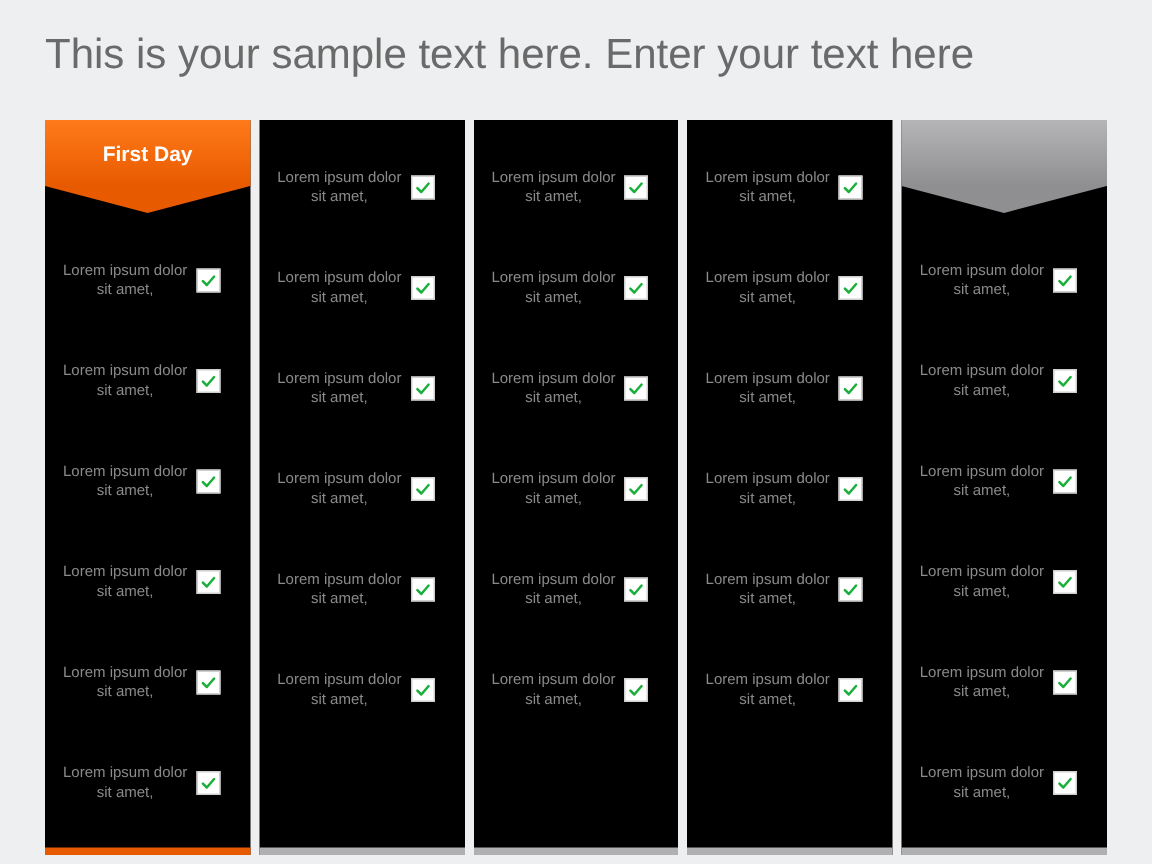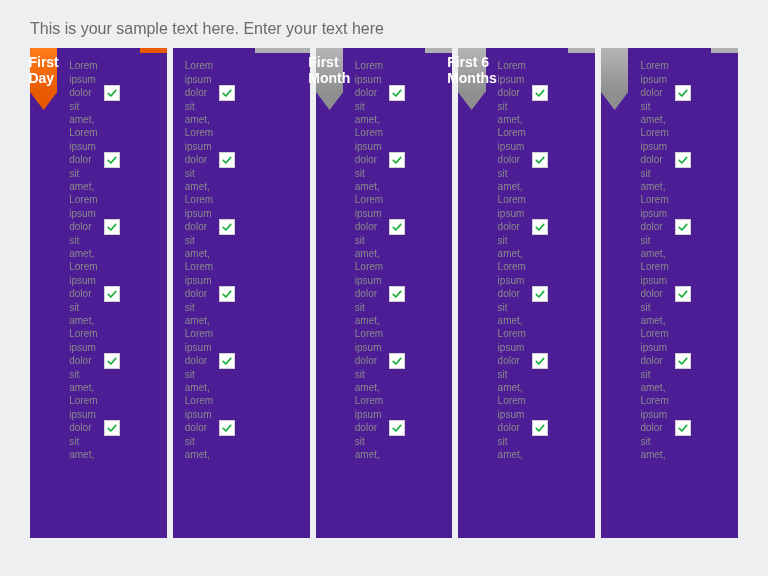--- a/index.html
+++ b/index.html
@@ -5,36 +5,37 @@
   * { margin: 0; padding: 0; box-sizing: border-box; }
   body {
     width: 768px;
     height: 576px;
     background: #eeeff0;
     font-family: Arial, Helvetica, sans-serif;
     padding: 20px 30px 10px 30px;
     overflow: hidden;
   }
   .title {
-    font-size: 16px;
+    font-size: 28px;
     color: #6a6a6a;
     font-weight: 400;
-    margin-bottom: 10px;
+    margin-bottom: 28px;
   }
   .columns {
     display: flex;
     gap: 6px;
     height: 490px;
   }
   .col {
     flex: 1;
-    background: #4c1d95;
-    display: flex;
-    flex-direction: row;
+    background: #000000;
+    display: flex;
+    flex-direction: column;
     position: relative;
+    text-align: center;
   }
   .col-header {
     position: relative;
     height: 62px;
     width: 100%;
   }
   .col-header .hbg {
     position: absolute;
     inset: 0;
   }
@@ -218,151 +219,133 @@
           <div class="check">
             <svg viewBox="0 0 16 16">
               <path d="M3 8.5 L6.5 12 L13 4.5"></path>
             </svg>
           </div>
         </div>
       </div>
       <div class="col-footer gray-footer"></div>
     </div>
     <div class="col">
+      <div class="col-body">
+        <div class="item">
+          <div class="item-text">Lorem ipsum dolor sit amet,</div>
+          <div class="check">
+            <svg viewBox="0 0 16 16">
+              <path d="M3 8.5 L6.5 12 L13 4.5"></path>
+            </svg>
+          </div>
+        </div>
+        <div class="item">
+          <div class="item-text">Lorem ipsum dolor sit amet,</div>
+          <div class="check">
+            <svg viewBox="0 0 16 16">
+              <path d="M3 8.5 L6.5 12 L13 4.5"></path>
+            </svg>
+          </div>
+        </div>
+        <div class="item">
+          <div class="item-text">Lorem ipsum dolor sit amet,</div>
+          <div class="check">
+            <svg viewBox="0 0 16 16">
+              <path d="M3 8.5 L6.5 12 L13 4.5"></path>
+            </svg>
+          </div>
+        </div>
+        <div class="item">
+          <div class="item-text">Lorem ipsum dolor sit amet,</div>
+          <div class="check">
+            <svg viewBox="0 0 16 16">
+              <path d="M3 8.5 L6.5 12 L13 4.5"></path>
+            </svg>
+          </div>
+        </div>
+        <div class="item">
+          <div class="item-text">Lorem ipsum dolor sit amet,</div>
+          <div class="check">
+            <svg viewBox="0 0 16 16">
+              <path d="M3 8.5 L6.5 12 L13 4.5"></path>
+            </svg>
+          </div>
+        </div>
+        <div class="item">
+          <div class="item-text">Lorem ipsum dolor sit amet,</div>
+          <div class="check">
+            <svg viewBox="0 0 16 16">
+              <path d="M3 8.5 L6.5 12 L13 4.5"></path>
+            </svg>
+          </div>
+        </div>
+      </div>
+      <div class="col-footer gray-footer"></div>
+    </div>
+    <div class="col">
+      <div class="col-body">
+        <div class="item">
+          <div class="item-text">Lorem ipsum dolor sit amet,</div>
+          <div class="check">
+            <svg viewBox="0 0 16 16">
+              <path d="M3 8.5 L6.5 12 L13 4.5"></path>
+            </svg>
+          </div>
+        </div>
+        <div class="item">
+          <div class="item-text">Lorem ipsum dolor sit amet,</div>
+          <div class="check">
+            <svg viewBox="0 0 16 16">
+              <path d="M3 8.5 L6.5 12 L13 4.5"></path>
+            </svg>
+          </div>
+        </div>
+        <div class="item">
+          <div class="item-text">Lorem ipsum dolor sit amet,</div>
+          <div class="check">
+            <svg viewBox="0 0 16 16">
+              <path d="M3 8.5 L6.5 12 L13 4.5"></path>
+            </svg>
+          </div>
+        </div>
+        <div class="item">
+          <div class="item-text">Lorem ipsum dolor sit amet,</div>
+          <div class="check">
+            <svg viewBox="0 0 16 16">
+              <path d="M3 8.5 L6.5 12 L13 4.5"></path>
+            </svg>
+          </div>
+        </div>
+        <div class="item">
+          <div class="item-text">Lorem ipsum dolor sit amet,</div>
+          <div class="check">
+            <svg viewBox="0 0 16 16">
+              <path d="M3 8.5 L6.5 12 L13 4.5"></path>
+            </svg>
+          </div>
+        </div>
+        <div class="item">
+          <div class="item-text">Lorem ipsum dolor sit amet,</div>
+          <div class="check">
+            <svg viewBox="0 0 16 16">
+              <path d="M3 8.5 L6.5 12 L13 4.5"></path>
+            </svg>
+          </div>
+        </div>
+      </div>
+      <div class="col-footer gray-footer"></div>
+    </div>
+    <div class="col">
       <div class="col-header gray">
         <div class="hbg">
           <div class="hbg-rect"></div>
           <div class="hbg-tri"><svg viewBox="0 0 100 18" preserveAspectRatio="none" width="100%" height="100%">
               <polygon points="0,0 100,0 50,18"></polygon>
             </svg></div>
         </div>
-        <div class="label">First Month</div>
-      </div>
-      <div class="col-body">
-        <div class="item">
-          <div class="item-text">Lorem ipsum dolor sit amet,</div>
-          <div class="check">
-            <svg viewBox="0 0 16 16">
-              <path d="M3 8.5 L6.5 12 L13 4.5"></path>
-            </svg>
-          </div>
-        </div>
-        <div class="item">
-          <div class="item-text">Lorem ipsum dolor sit amet,</div>
-          <div class="check">
-            <svg viewBox="0 0 16 16">
-              <path d="M3 8.5 L6.5 12 L13 4.5"></path>
-            </svg>
-          </div>
-        </div>
-        <div class="item">
-          <div class="item-text">Lorem ipsum dolor sit amet,</div>
-          <div class="check">
-            <svg viewBox="0 0 16 16">
-              <path d="M3 8.5 L6.5 12 L13 4.5"></path>
-            </svg>
-          </div>
-        </div>
-        <div class="item">
-          <div class="item-text">Lorem ipsum dolor sit amet,</div>
-          <div class="check">
-            <svg viewBox="0 0 16 16">
-              <path d="M3 8.5 L6.5 12 L13 4.5"></path>
-            </svg>
-          </div>
-        </div>
-        <div class="item">
-          <div class="item-text">Lorem ipsum dolor sit amet,</div>
-          <div class="check">
-            <svg viewBox="0 0 16 16">
-              <path d="M3 8.5 L6.5 12 L13 4.5"></path>
-            </svg>
-          </div>
-        </div>
-        <div class="item">
-          <div class="item-text">Lorem ipsum dolor sit amet,</div>
-          <div class="check">
-            <svg viewBox="0 0 16 16">
-              <path d="M3 8.5 L6.5 12 L13 4.5"></path>
-            </svg>
-          </div>
-        </div>
-      </div>
-      <div class="col-footer gray-footer"></div>
-    </div>
-    <div class="col">
-      <div class="col-header gray">
-        <div class="hbg">
-          <div class="hbg-rect"></div>
-          <div class="hbg-tri"><svg viewBox="0 0 100 18" preserveAspectRatio="none" width="100%" height="100%">
-              <polygon points="0,0 100,0 50,18"></polygon>
-            </svg></div>
-        </div>
-        <div class="label">First 6 Months</div>
-      </div>
-      <div class="col-body">
-        <div class="item">
-          <div class="item-text">Lorem ipsum dolor sit amet,</div>
-          <div class="check">
-            <svg viewBox="0 0 16 16">
-              <path d="M3 8.5 L6.5 12 L13 4.5"></path>
-            </svg>
-          </div>
-        </div>
-        <div class="item">
-          <div class="item-text">Lorem ipsum dolor sit amet,</div>
-          <div class="check">
-            <svg viewBox="0 0 16 16">
-              <path d="M3 8.5 L6.5 12 L13 4.5"></path>
-            </svg>
-          </div>
-        </div>
-        <div class="item">
-          <div class="item-text">Lorem ipsum dolor sit amet,</div>
-          <div class="check">
-            <svg viewBox="0 0 16 16">
-              <path d="M3 8.5 L6.5 12 L13 4.5"></path>
-            </svg>
-          </div>
-        </div>
-        <div class="item">
-          <div class="item-text">Lorem ipsum dolor sit amet,</div>
-          <div class="check">
-            <svg viewBox="0 0 16 16">
-              <path d="M3 8.5 L6.5 12 L13 4.5"></path>
-            </svg>
-          </div>
-        </div>
-        <div class="item">
-          <div class="item-text">Lorem ipsum dolor sit amet,</div>
-          <div class="check">
-            <svg viewBox="0 0 16 16">
-              <path d="M3 8.5 L6.5 12 L13 4.5"></path>
-            </svg>
-          </div>
-        </div>
-        <div class="item">
-          <div class="item-text">Lorem ipsum dolor sit amet,</div>
-          <div class="check">
-            <svg viewBox="0 0 16 16">
-              <path d="M3 8.5 L6.5 12 L13 4.5"></path>
-            </svg>
-          </div>
-        </div>
-      </div>
-      <div class="col-footer gray-footer"></div>
-    </div>
-    <div class="col">
-      <div class="col-header gray">
-        <div class="hbg">
-          <div class="hbg-rect"></div>
-          <div class="hbg-tri"><svg viewBox="0 0 100 18" preserveAspectRatio="none" width="100%" height="100%">
-              <polygon points="0,0 100,0 50,18"></polygon>
-            </svg></div>
-        </div>
       </div>
       <div class="col-body">
         <div class="item">
           <div class="item-text">Lorem ipsum dolor sit amet,</div>
           <div class="check">
             <svg viewBox="0 0 16 16">
               <path d="M3 8.5 L6.5 12 L13 4.5"></path>
             </svg>
           </div>
         </div>

